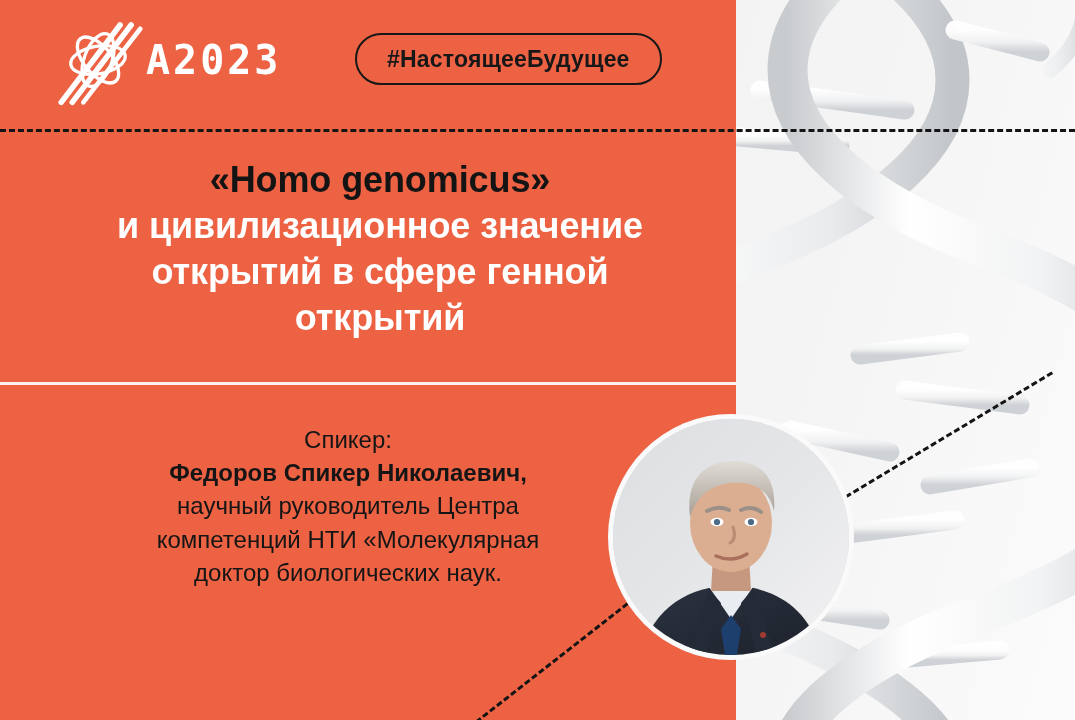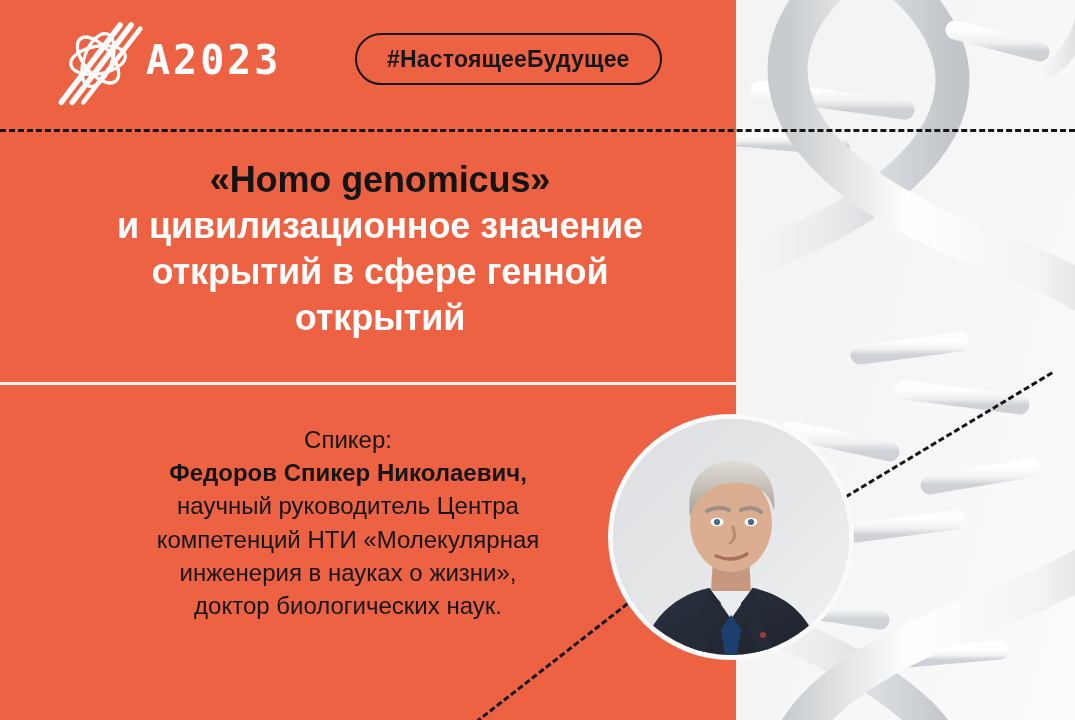--- a/index.html
+++ b/index.html
@@ -252,21 +252,20 @@
     <div class="title-line">и цивилизационное значение</div>
     <div class="title-line">открытий в сфере генной</div>
     <div class="title-line">открытий</div>
   </div>
 
   <div class="speaker-block">
     <div class="speaker-line">Спикер:</div>
     <div class="speaker-line bold">Федоров Спикер Николаевич,</div>
     <div class="speaker-line">научный руководитель Центра</div>
     <div class="speaker-line">компетенций НТИ «Молекулярная</div>
-    <div class="speaker-line">инженерия в науках о жизни»,</div>
     <div class="speaker-line">доктор биологических наук.</div>
   </div>
 
   <div class="portrait">
     <svg viewBox="0 0 236 236" xmlns="http://www.w3.org/2000/svg">
       <defs>
         <linearGradient id="photobg" x1="0" y1="0" x2="1" y2="1">
           <stop offset="0%" stop-color="#dcdee1"></stop>
           <stop offset="55%" stop-color="#e6e7e9"></stop>
           <stop offset="100%" stop-color="#f2f2f3"></stop>

